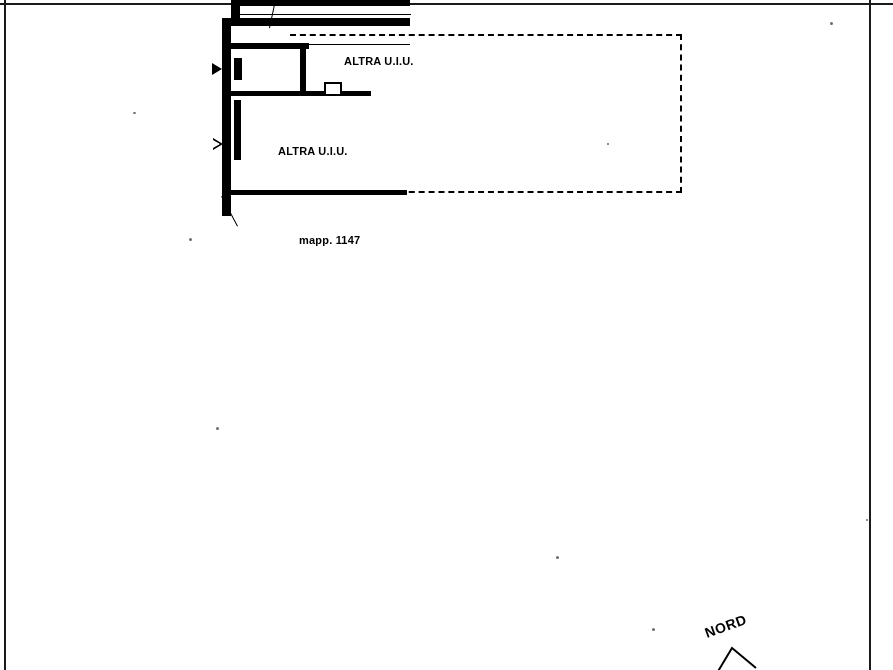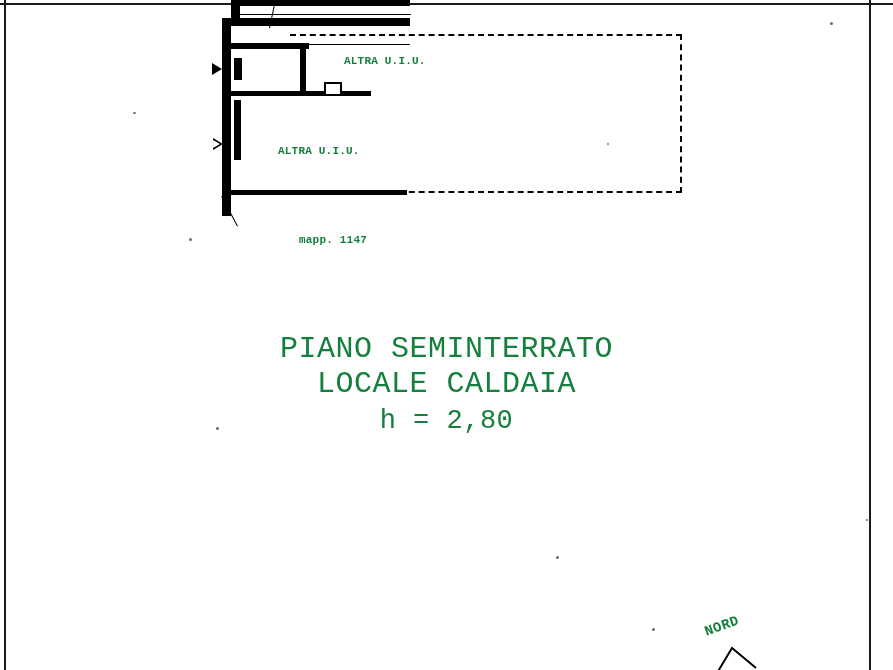--- a/index.html
+++ b/index.html
@@ -6,22 +6,22 @@
     margin: 0;
     padding: 0;
     background: #ffffff;
   }
   #page {
     position: relative;
     width: 893px;
     height: 670px;
     background: #ffffff;
     overflow: hidden;
-    font-family: Liberation Mono, monospace;
-    color: #15803d;
+    font-family: Liberation Sans, sans-serif;
+    color: #000000;
   }
   
   .edge-line {
     position: absolute;
     background: #1a1a1a;
   }
   .edge-left  { left: 4px;  top: 0;    width: 2px;  height: 670px; }
   .edge-right { left: 869px; top: 0;   width: 2px;  height: 670px; }
   .edge-top   { left: 0;    top: 3px;  width: 893px; height: 2px; }
 
@@ -210,25 +210,20 @@
     <div class="fixture"></div>
 
     <div class="arrow-filled"></div>
     <div class="arrow-hollow"></div>
 
     <div class="label-small lbl-altra1">ALTRA U.I.U.</div>
     <div class="label-small lbl-altra2">ALTRA U.I.U.</div>
     <div class="label-small lbl-mapp">mapp. 1147</div>
   </div>
 
-  <div class="caption">
-    <div class="line1">PIANO SEMINTERRATO</div>
-    <div class="line2">LOCALE CALDAIA</div>
-    <div class="line3">h = 2,80</div>
-  </div>
 
   <div class="north">
     <div class="north-label">NORD</div>
     <svg class="north-arrow" width="70" height="34" viewBox="0 0 70 34">
       <polyline points="2,32 20,2 44,22" fill="none" stroke="#000" stroke-width="2"></polyline>
     </svg>
   </div>
 
   <div class="speck" style="left:830px; top:22px; width:3px; height:3px;"></div>
   <div class="speck" style="left:133px; top:112px; width:3px; height:2px;"></div>

